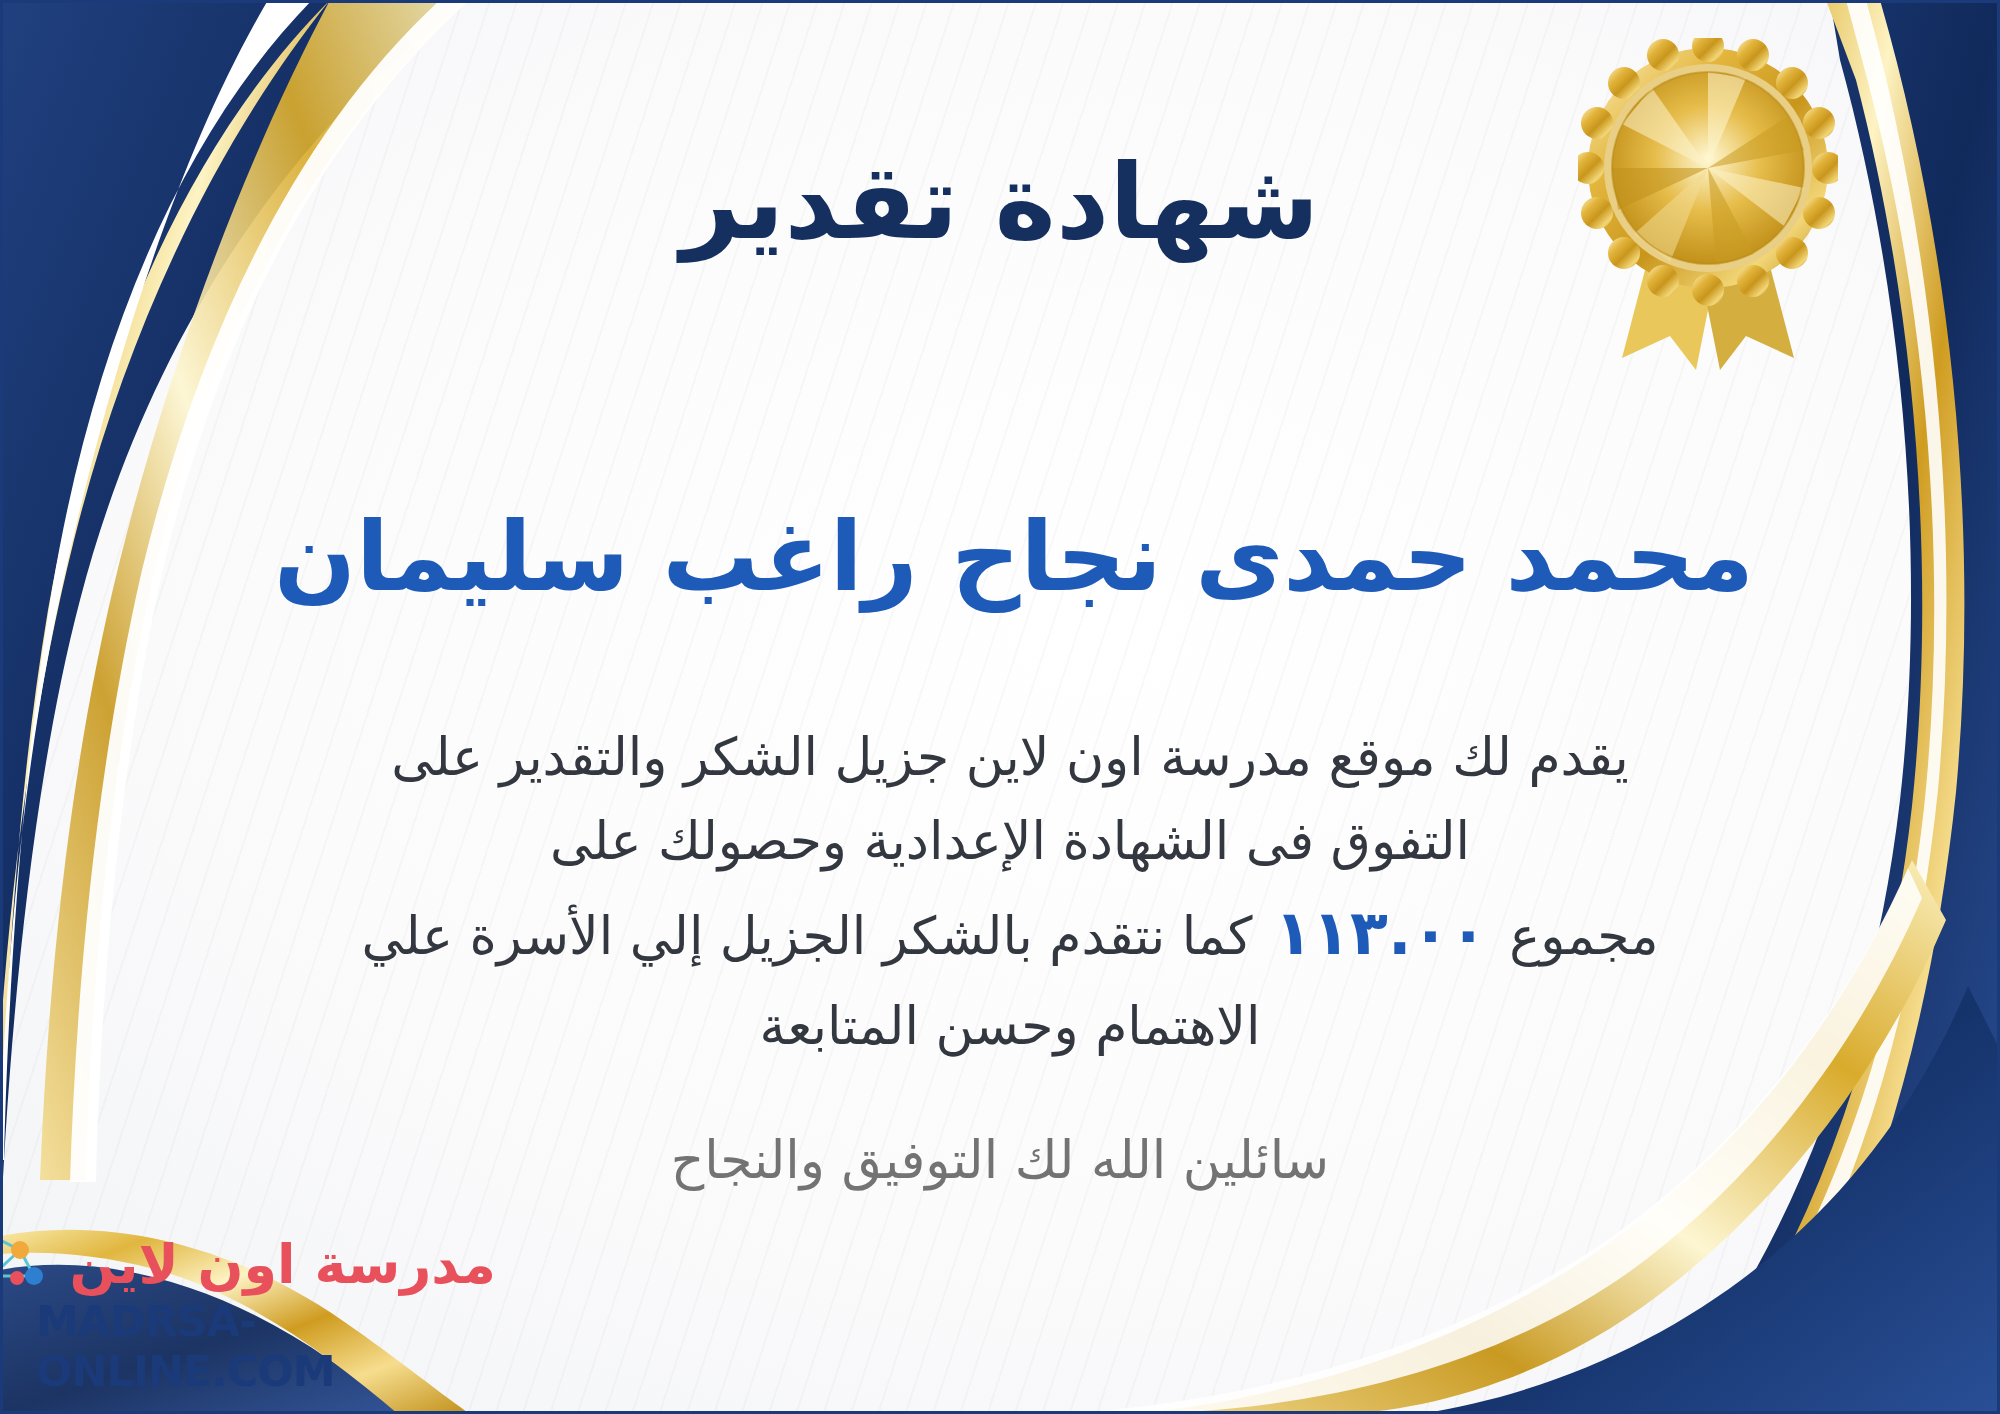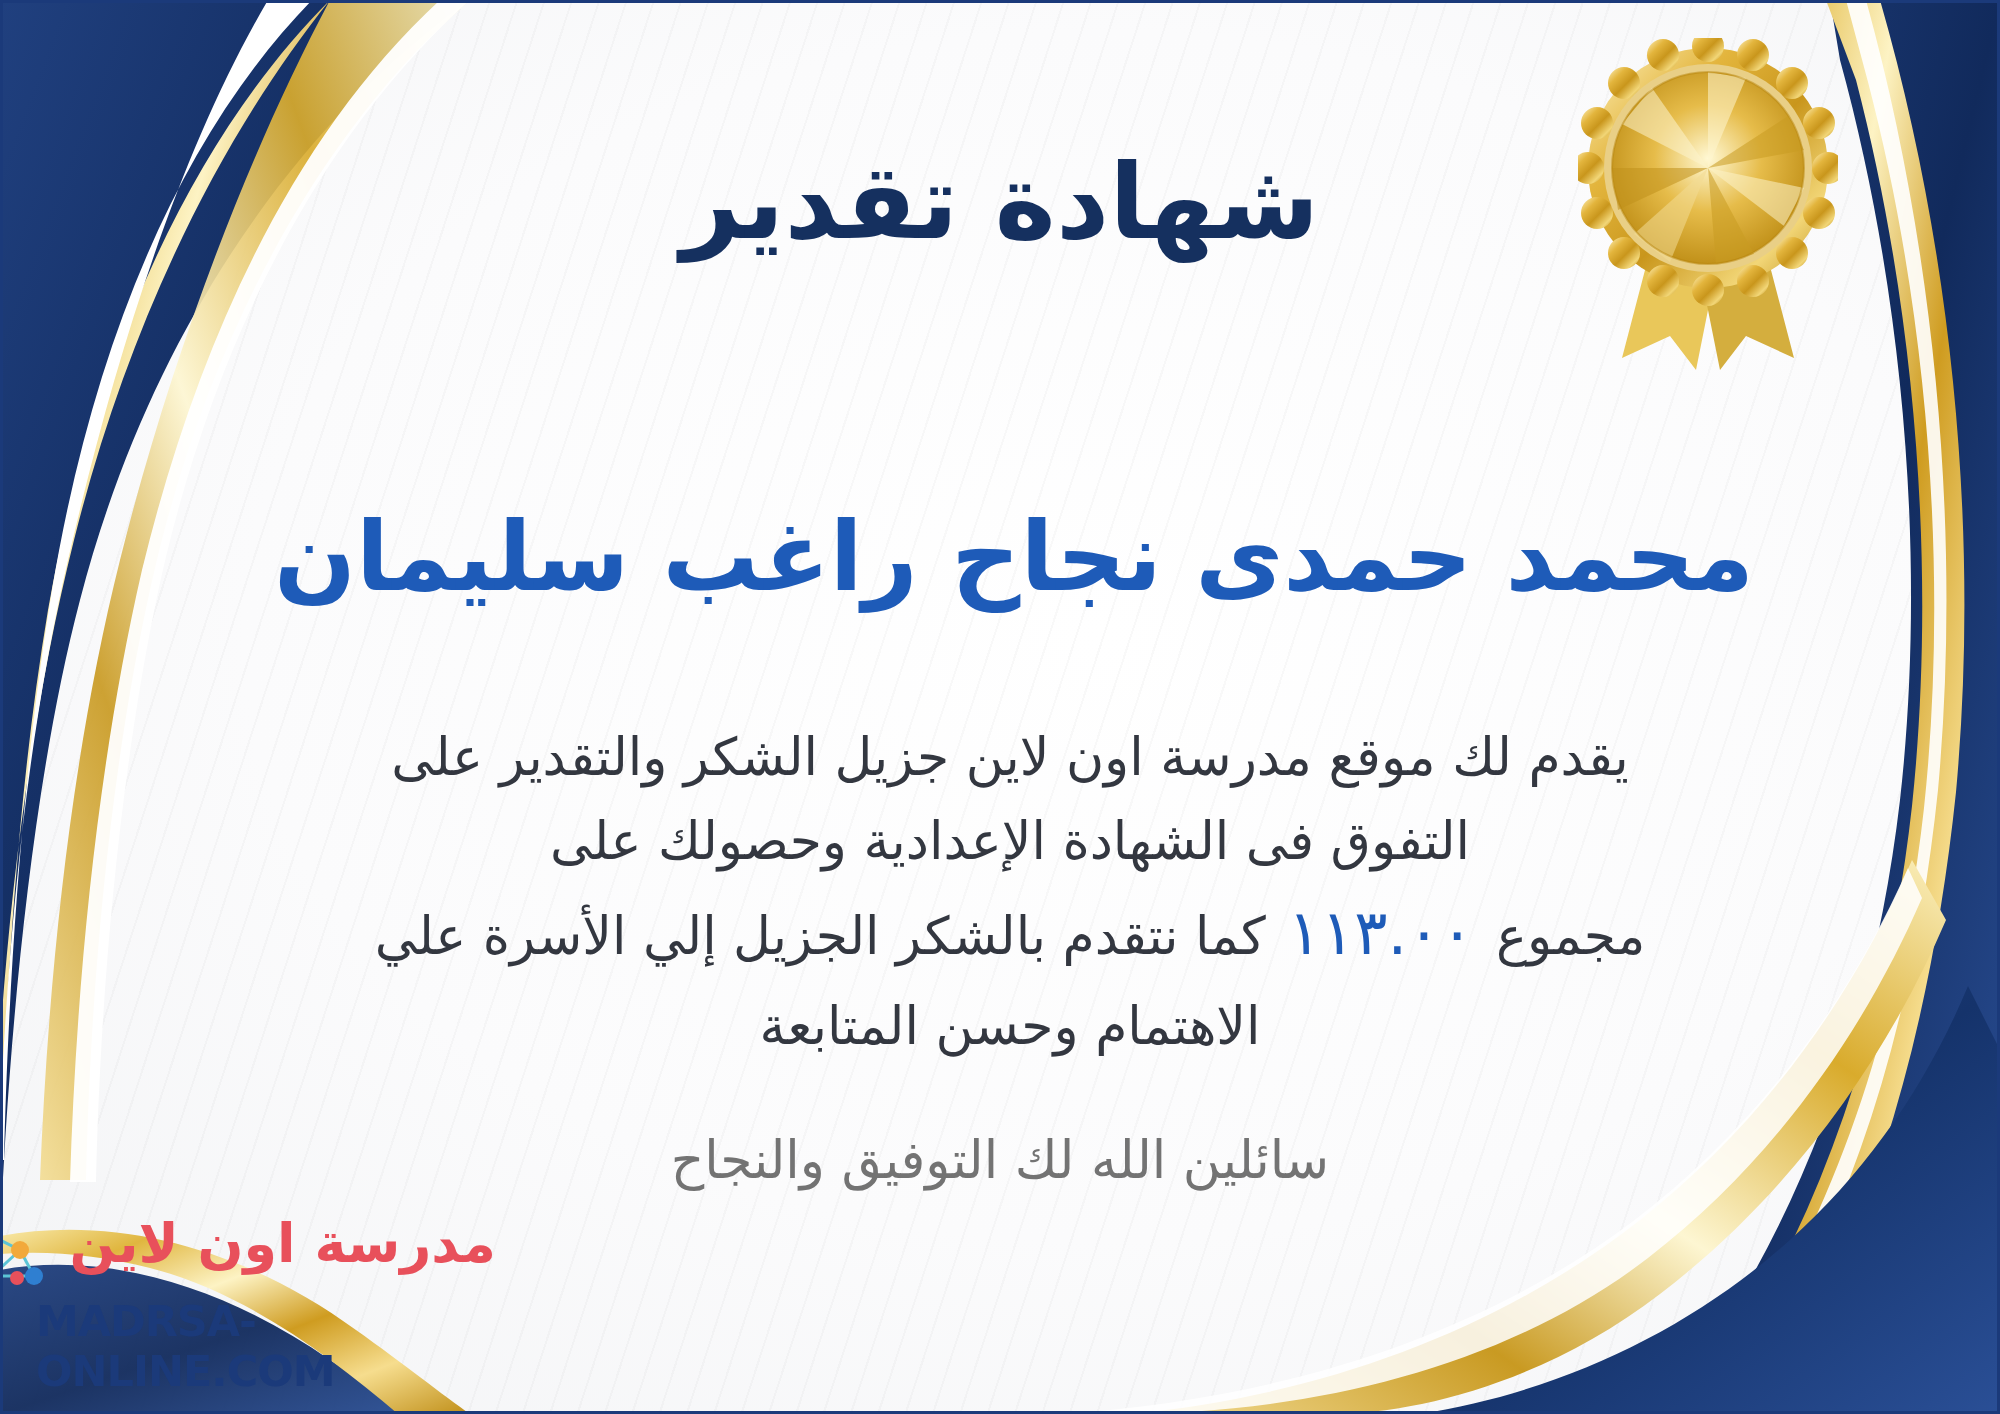--- a/index.html
+++ b/index.html
@@ -59,21 +59,21 @@
   .logo {
     position: absolute;
     left: 36px;
     bottom: 18px;
     width: 460px;
     text-align: left;
     direction: rtl;
   }
   .logo-row {
     display: flex;
-    align-items: flex-start;
+    align-items: flex-end;
     gap: 22px;
   }
   .logo-ar {
     font-size: 54px;
     font-weight: 700;
     color: #e8505b;
     letter-spacing: 0px;
     line-height: 1.05;
     white-space: nowrap;
   }
@@ -139,21 +139,21 @@
     top: 715px;
     left: 330px;
     width: 1360px;
     font-size: 52px;
     color: #333740;
     line-height: 1.62;
     font-weight: 500;
   }
   .score {
     color: #1e5bb8;
-    font-weight: 400;
+    font-weight: 700;
     font-size: 62px;
     padding: 0 22px;
     direction: rtl;
     unicode-bidi: isolate;
     text-align: right;
   }
   .closing {
     position: absolute;
     top: 1130px;
     left: 0;

